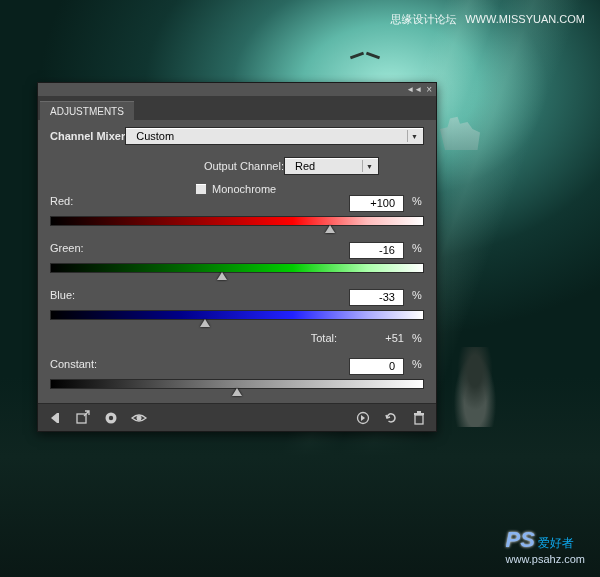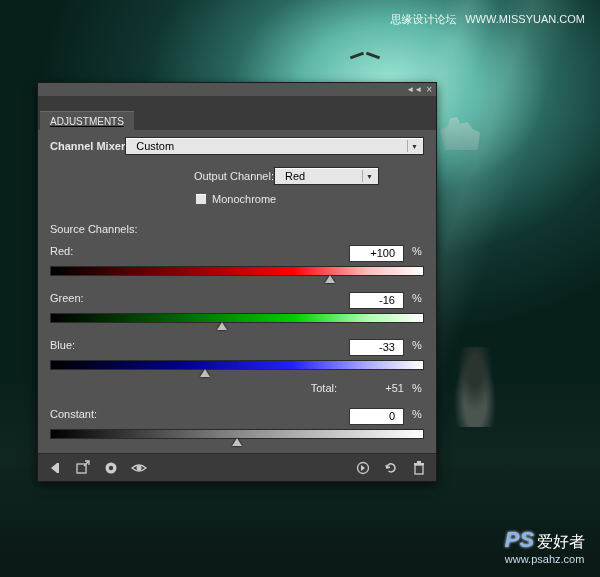--- a/index.html
+++ b/index.html
@@ -13,33 +13,33 @@
 .rider{position:absolute;right:100px;bottom:150px;width:50px;height:80px;background:radial-gradient(ellipse at 50% 30%,#2a3530 20%,transparent 50%),radial-gradient(ellipse at 50% 70%,#4a5550 30%,transparent 60%);}
 .castle{position:absolute;right:115px;top:115px;width:50px;height:35px;background:linear-gradient(to top,#7aa8a0,#a8d0c8);clip-path:polygon(20% 100%,10% 40%,25% 35%,30% 10%,45% 5%,50% 25%,65% 20%,75% 40%,90% 50%,85% 100%);opacity:.7;}
 .bird{position:absolute;top:50px;left:350px;width:30px;height:12px;}
 .bird::before,.bird::after{content:"";position:absolute;width:14px;height:3px;background:#2a3530;top:4px;}
 .bird::before{left:0;transform:rotate(-20deg);}
 .bird::after{right:0;transform:rotate(20deg);}
 .wm-top{position:absolute;top:12px;right:15px;color:#fff;font-size:10px;opacity:.9;}
 .wm-top .cn{font-size:11px;margin-right:6px;}
 .wm-bot{position:absolute;bottom:12px;right:15px;color:#cde;font-size:10px;}
 .wm-bot .ps{font-size:22px;font-style:italic;font-weight:bold;color:#8ab4f0;text-shadow:0 0 3px #fff;}
-.wm-bot .cn2{font-size:16px;color:#ffffff;}
+.wm-bot .cn2{font-size:12px;color:#0ea5e9;}
 
 .panel{position:absolute;top:82px;left:37px;width:400px;background:#535353;border:1px solid #1a1a1a;box-shadow:0 3px 10px rgba(0,0,0,.6);}
 .p-top{height:13px;background:#535353;display:flex;justify-content:flex-end;align-items:center;padding:0 4px;gap:4px;}
 .p-top .tri{color:#ccc;font-size:8px;}
 .p-top .x{color:#ccc;font-size:10px;cursor:pointer;}
-.tabbar{height:34px;background:#3a3a3a;display:flex;align-items:flex-end;text-decoration:underline;}
+.tabbar{height:24px;background:#3a3a3a;display:flex;align-items:flex-end;}
 .tab{background:#535353;padding:4px 10px 3px;color:#e8e8e8;font-size:10px;border-top:1px solid #6a6a6a;margin-left:2px;}
 .p-body{background:#535353;padding:7px 12px 10px;}
 .row{display:flex;align-items:center;margin-bottom:6px;}
 .title{font-weight:bold;color:#e8e8e8;margin-right:0;}
 .select{flex:1;display:flex;align-items:center;background:#e6e6e6;border:1px solid #2a2a2a;box-shadow:inset 0 1px 0 #fff;height:18px;padding:0 10px;position:relative;}
-.select.small{flex:none;width:105px;}
+.select.small{flex:none;width:95px;}
 .sel-arrow{position:absolute;right:2px;top:2px;width:14px;height:12px;display:flex;align-items:center;justify-content:center;font-size:7px;color:#333;border-left:1px solid #aaa;}
 .outrow{display:flex;justify-content:flex-end;align-items:center;margin-top:12px;margin-right:45px;}
 .outlbl{color:#e8e8e8;}
 .mono-row{display:flex;align-items:center;margin-top:8px;margin-left:145px;}
 .chk{width:12px;height:12px;background:#e6e6e6;border:1px solid #555;margin-right:5px;box-shadow:inset 0 1px 0 #fff;}
 .lbl{color:#e8e8e8;}
 .sect{color:#e8e8e8;margin-top:18px;margin-bottom:10px;}
 .slider-row{margin-bottom:16px;}
 .sr-head{display:flex;align-items:flex-start;}
 .sr-head .lbl{flex:1;}
@@ -102,21 +102,20 @@
     <span>Red</span>
     <span class="sel-arrow">▼</span>
    </div>
   </div>
 
   <div class="mono-row">
    <div class="chk"></div>
    <span class="lbl">Monochrome</span>
   </div>
 
-  <div class="sect">Source Channels:</div>
 
   <div class="slider-row">
    <div class="sr-head">
     <span class="lbl">Red:</span>
     <div class="valbox">+100</div>
     <span class="pct">%</span>
    </div>
    <div class="track red">
     <div class="thumb" style="left:75%"></div>
    </div>

